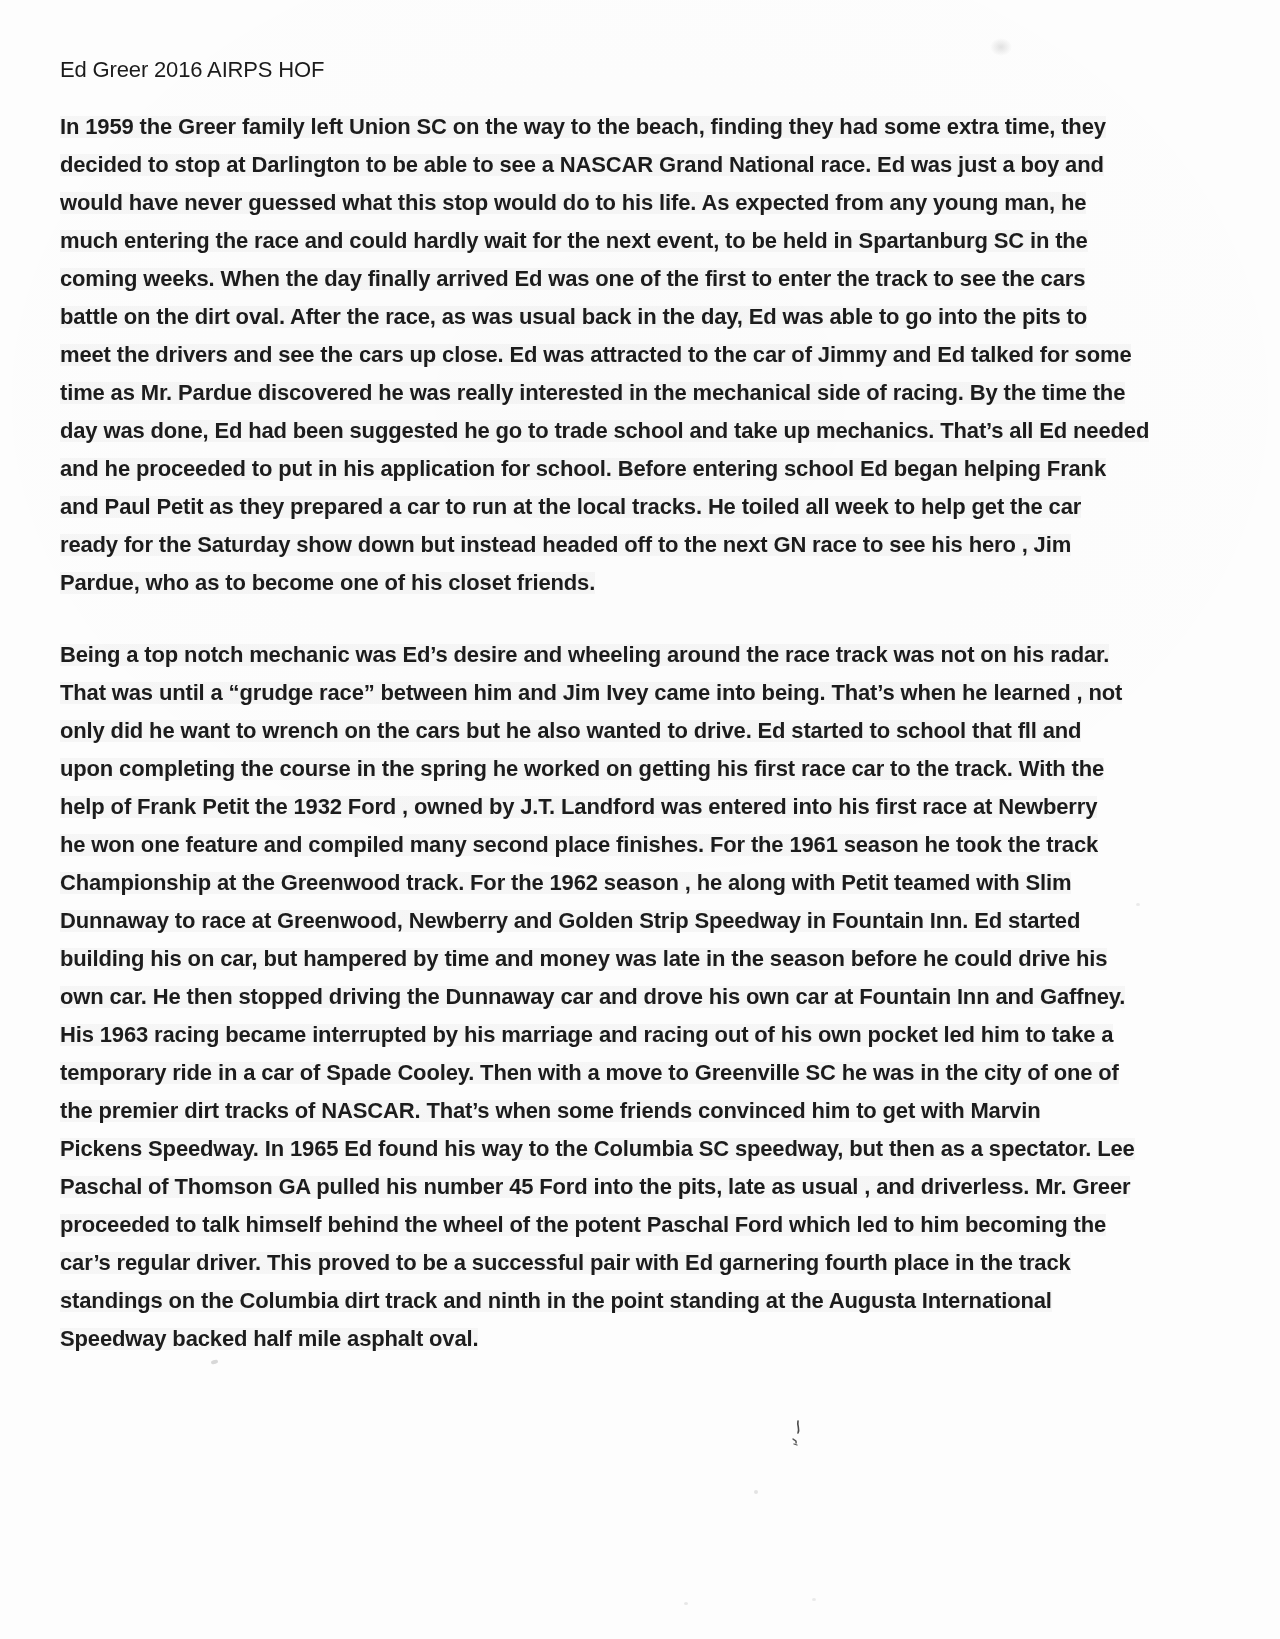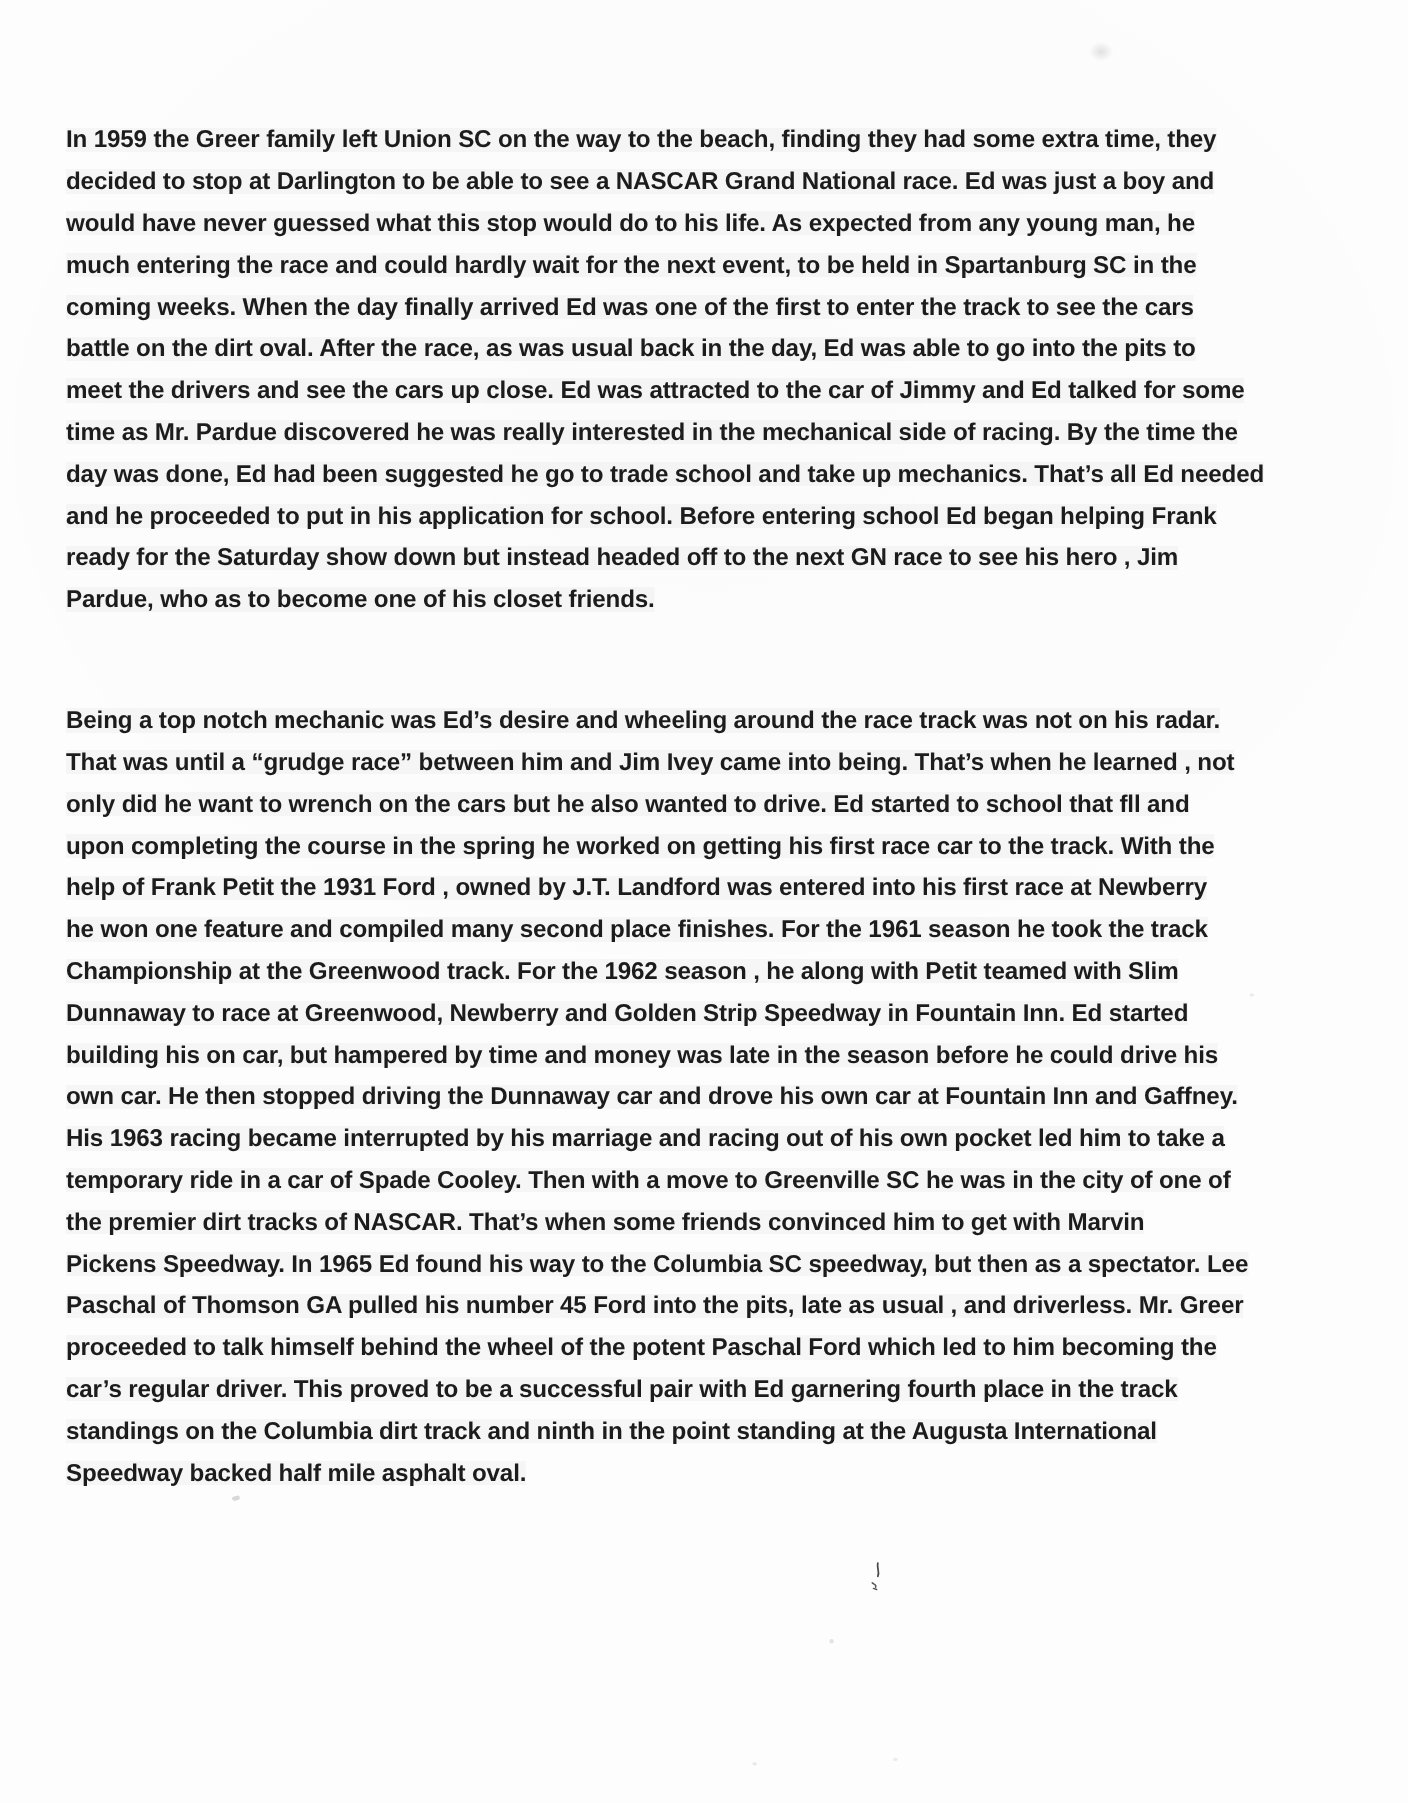--- a/index.html
+++ b/index.html
@@ -71,42 +71,44 @@
     position: absolute;
     left: 788px; top: 1420px;
     pointer-events: none;
   }
 </style>
 </head>
 <body>
 
 <div class="page">
 
+  <div class="doc-title">Ed Greer 2016 AIRPS HOF</div>
 
   <div class="para para-1">
       <div class="line">In 1959 the Greer family left Union SC on the way to the beach, finding they had some extra time, they</div>
       <div class="line">decided to stop at Darlington to be able to see a NASCAR Grand National race.  Ed was just a boy and</div>
       <div class="line">would have never guessed what this stop would do to his life. As expected from any young man, he</div>
       <div class="line">much entering the race and could hardly wait for the next event, to be held in Spartanburg SC in the</div>
       <div class="line">coming weeks. When the day finally arrived Ed was one of the first to enter the track to see the cars</div>
       <div class="line">battle on the dirt oval. After the race, as was usual back in the day, Ed was able to go into the pits to</div>
       <div class="line">meet the drivers and see the cars up close. Ed was attracted to the car of Jimmy and Ed talked for some</div>
       <div class="line">time as Mr. Pardue discovered he was really interested in the mechanical side of racing. By the time the</div>
       <div class="line">day was done, Ed had been suggested he go to trade school and take up mechanics. That’s all Ed needed</div>
       <div class="line">and he proceeded to put in his application for school. Before entering school Ed began helping Frank</div>
+      <div class="line">and Paul Petit as they prepared a car to run at the local tracks. He toiled all week to help get the car</div>
       <div class="line">ready for the Saturday show down but instead headed off to the next GN race to see his hero , Jim</div>
       <div class="line">Pardue, who as to become one of his closet friends.</div>
     </div>
 
   <div class="para para-2">
       <div class="line">Being a top notch mechanic was Ed’s desire and wheeling around the race track was not on his radar.</div>
       <div class="line">That was until a “grudge race” between him and Jim Ivey came into being. That’s when he learned , not</div>
       <div class="line">only did he want to wrench on the cars but he also wanted to drive. Ed started to school that fll and</div>
       <div class="line">upon completing the course in the spring he worked on getting his first race car to the track. With the</div>
-      <div class="line">help of Frank Petit the 1931 Ford , owned by J.T. Landford was entered into his first race at Newberry</div>
+      <div class="line">help of Frank Petit the 1932 Ford , owned by J.T. Landford was entered into his first race at Newberry</div>
       <div class="line">he won one feature and compiled many second place finishes. For the 1961 season he took the track</div>
       <div class="line">Championship at the Greenwood track. For the 1962 season , he along with Petit teamed with Slim</div>
       <div class="line">Dunnaway to race at Greenwood, Newberry and Golden Strip Speedway in Fountain Inn.  Ed started</div>
       <div class="line">building his on car, but hampered by time and money was late in the season before he could drive his</div>
       <div class="line">own car. He then stopped driving the Dunnaway car and drove his own car at Fountain Inn and Gaffney.</div>
       <div class="line">His 1963 racing became interrupted by his marriage and racing out of his own pocket led him to take a</div>
       <div class="line">temporary ride in a car of Spade Cooley. Then with a move to Greenville SC he was in the city of one of</div>
       <div class="line">the premier dirt tracks of NASCAR. That’s when some friends convinced him to get with Marvin</div>
       <div class="line">Pickens Speedway. In 1965 Ed found his way to the Columbia SC speedway, but then as a spectator. Lee</div>
       <div class="line">Paschal of Thomson GA pulled his number 45 Ford into the pits, late as usual , and driverless. Mr. Greer</div>

